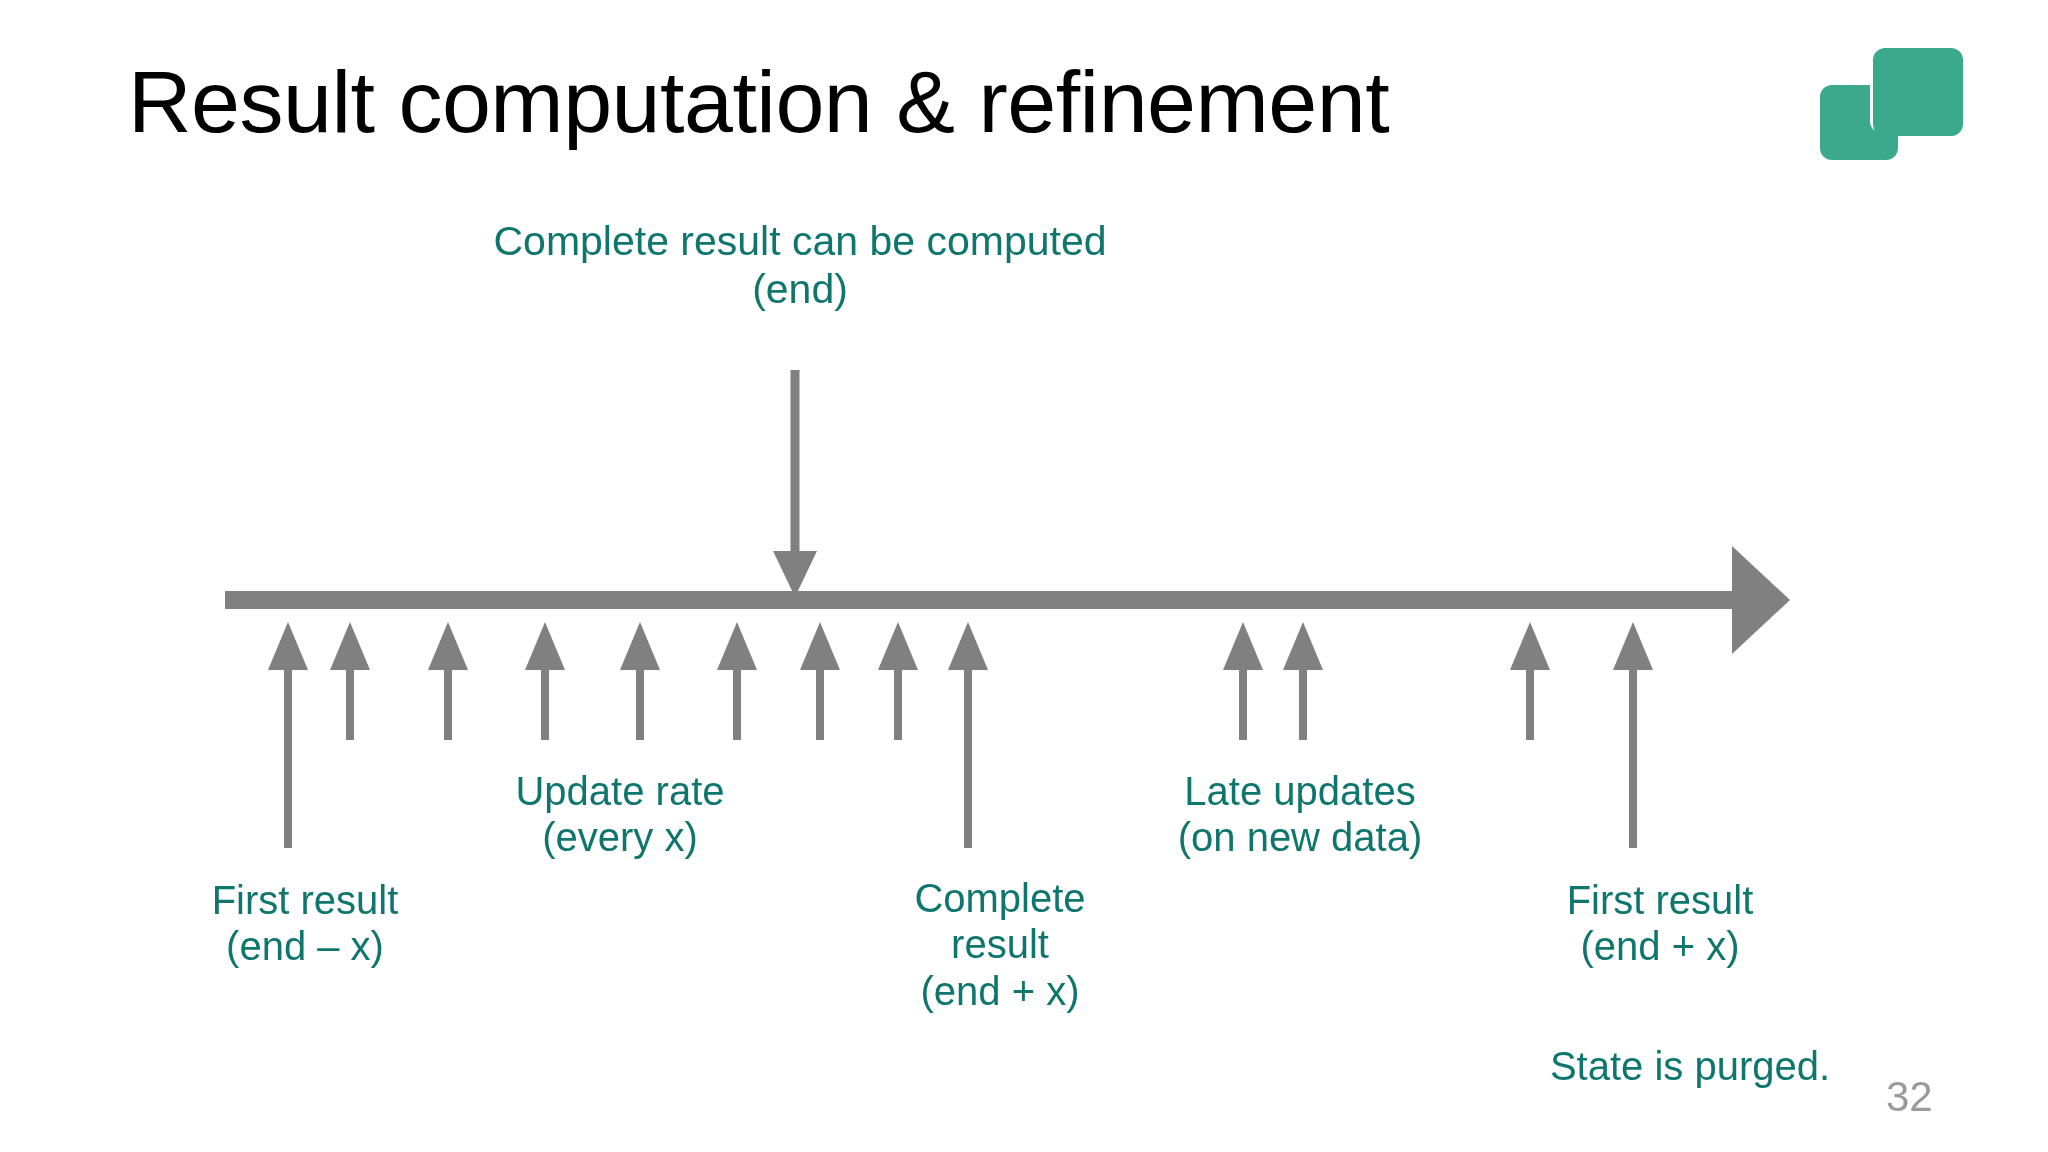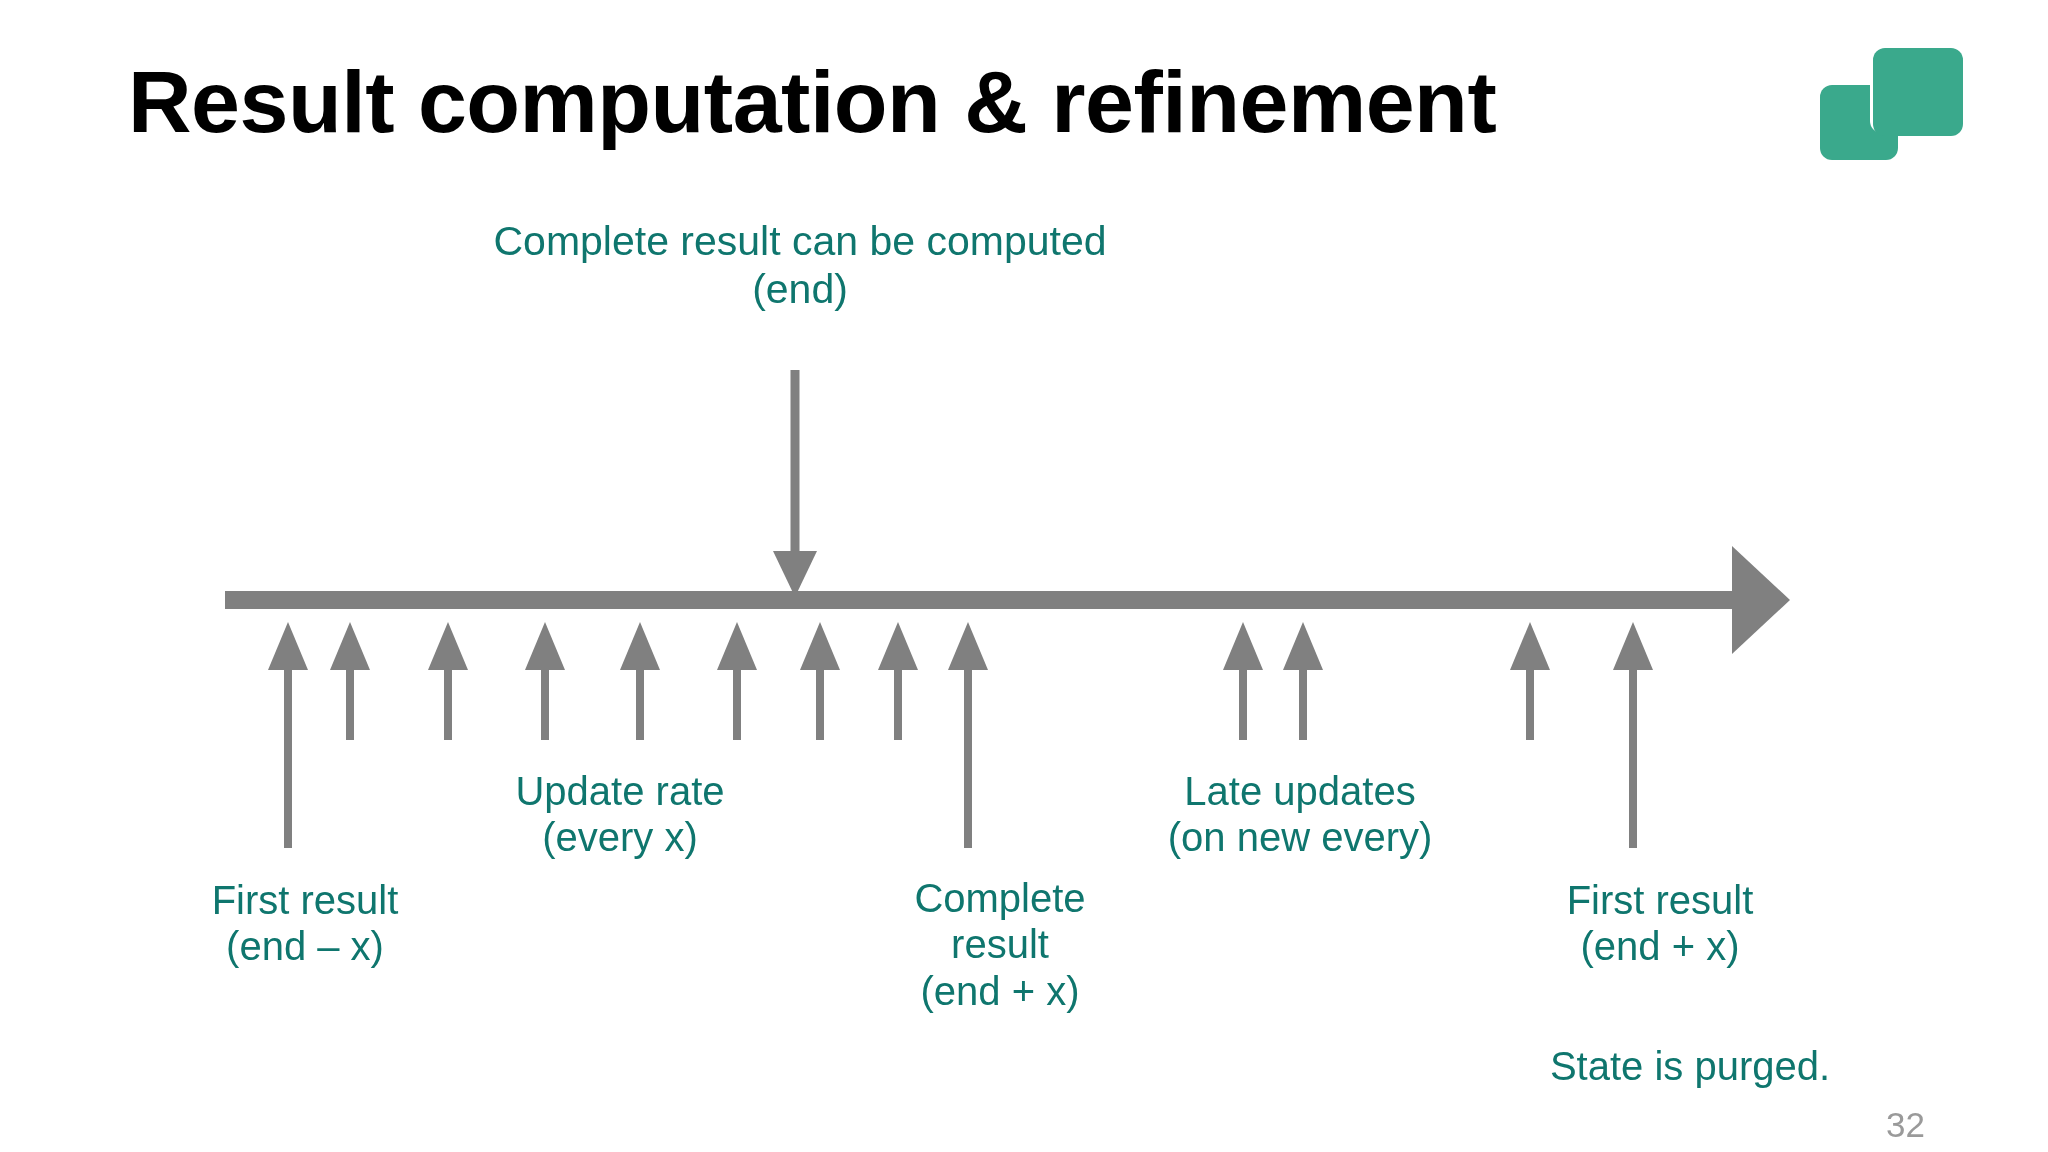--- a/index.html
+++ b/index.html
@@ -17,21 +17,21 @@
     color: #000000;
   }
 
   
   #slide-title {
     position: absolute;
     left: 128px;
     top: 58px;
     font-size: 88px;
     line-height: 1.0;
-    font-weight: 700;
+    font-weight: 400;
     color: #000000;
     white-space: nowrap;
     letter-spacing: -0.5px;
   }
 
   
   #logo {
     position: absolute;
     left: 1820px;
     top: 30px;
@@ -118,23 +118,22 @@
     top: 1043px;
     width: 500px;
     line-height: 1.16;
   }
 
   
   #page-number {
     position: absolute;
     left: 1886px;
     top: 1073px;
-    font-size: 35px;
+    font-size: 42px;
     color: #9a9a9a;
-    margin-top: 32px;
   }
 </style>
 </head>
 <body>
 
 <div id="slide" style="background: rgb(255, 255, 255);">
 
   <div id="slide-title">Result computation &amp; refinement</div>
 
   <div id="logo">
@@ -214,21 +213,21 @@
 (every x)</div>
 
   <div class="annot" id="annot-first-result">First result
 (end – x)</div>
 
   <div class="annot" id="annot-complete-result">Complete
 result
 (end + x)</div>
 
   <div class="annot" id="annot-late-updates">Late updates
-(on new every)</div>
+(on new data)</div>
 
   <div class="annot" id="annot-last-result">First result
 (end + x)</div>
 
   <div class="annot" id="annot-state-purged">State is purged.</div>
 
   <div id="page-number" style="color: rgb(154, 154, 154);">32</div>
 
 </div>
 

